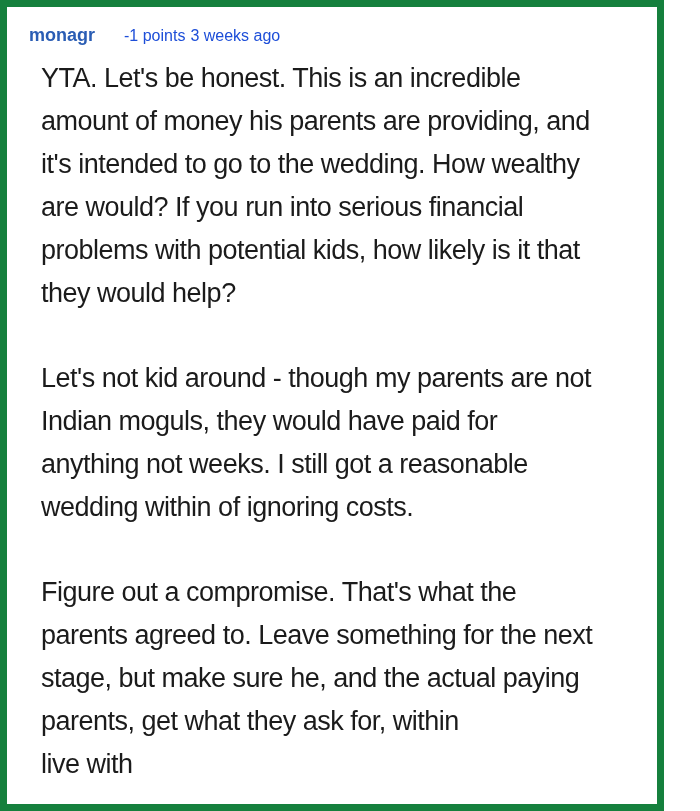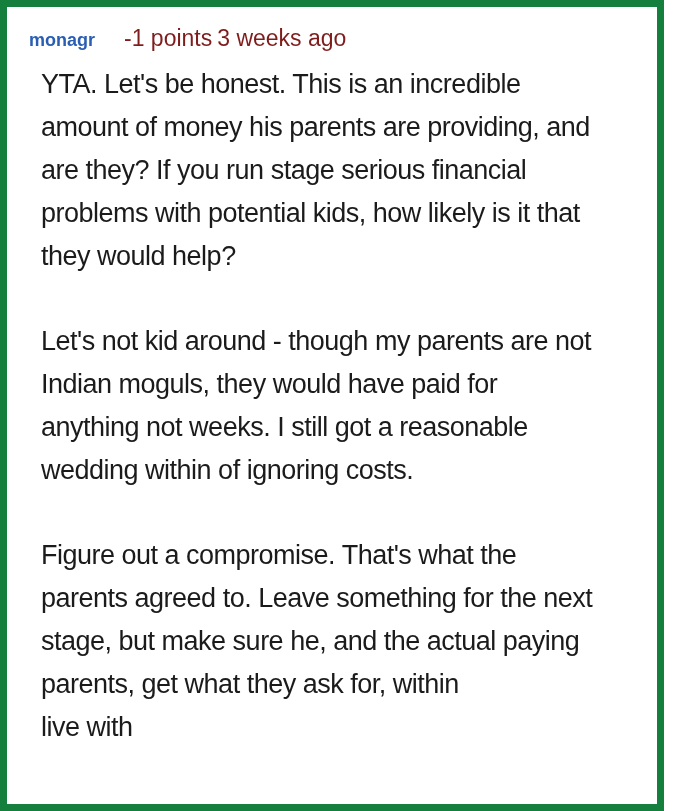--- a/index.html
+++ b/index.html
@@ -18,22 +18,22 @@
     align-items: baseline;
   }
   .username-link {
     font-size: 18px;
     font-weight: 700;
     color: #2a5db4;
     text-decoration: none;
     cursor: pointer;
   }
   .meta {
-    color: #7f1d1d;
-    font-size: 23px;
+    color: #1d4ed8;
+    font-size: 16px;
     font-weight: 400;
   }
   .meta.points { margin-left: 29px; }
   .meta.timestamp { margin-left: 5px; }
   .comment-body {
     padding: 11px 22px 0 22px;
     font-size: 27px;
     line-height: 43px;
     letter-spacing: -0.5px;
     color: #1b1b1b;
@@ -51,21 +51,22 @@
     <a class="username-link" href="#">monagr</a>
     <span class="meta points">-1 points</span>
     <span class="meta timestamp">3 weeks ago</span>
   </div>
 
   <div class="comment-body">
 
     <div class="para">
       <div class="line">YTA. Let's be honest. This is an incredible</div>
       <div class="line">amount of money his parents are providing, and</div>
-      <div class="line">are they? If you run stage serious financial</div>
+      <div class="line">it's intended to go to the wedding. How wealthy</div>
+      <div class="line">are would? If you run into serious financial</div>
       <div class="line">problems with potential kids, how likely is it that</div>
       <div class="line">they would help?</div>
     </div>
 
     <div class="para">
       <div class="line">Let's not kid around - though my parents are not</div>
       <div class="line">Indian moguls, they would have paid for</div>
       <div class="line">anything not weeks. I still got a reasonable</div>
       <div class="line">wedding within of ignoring costs.</div>
     </div>

